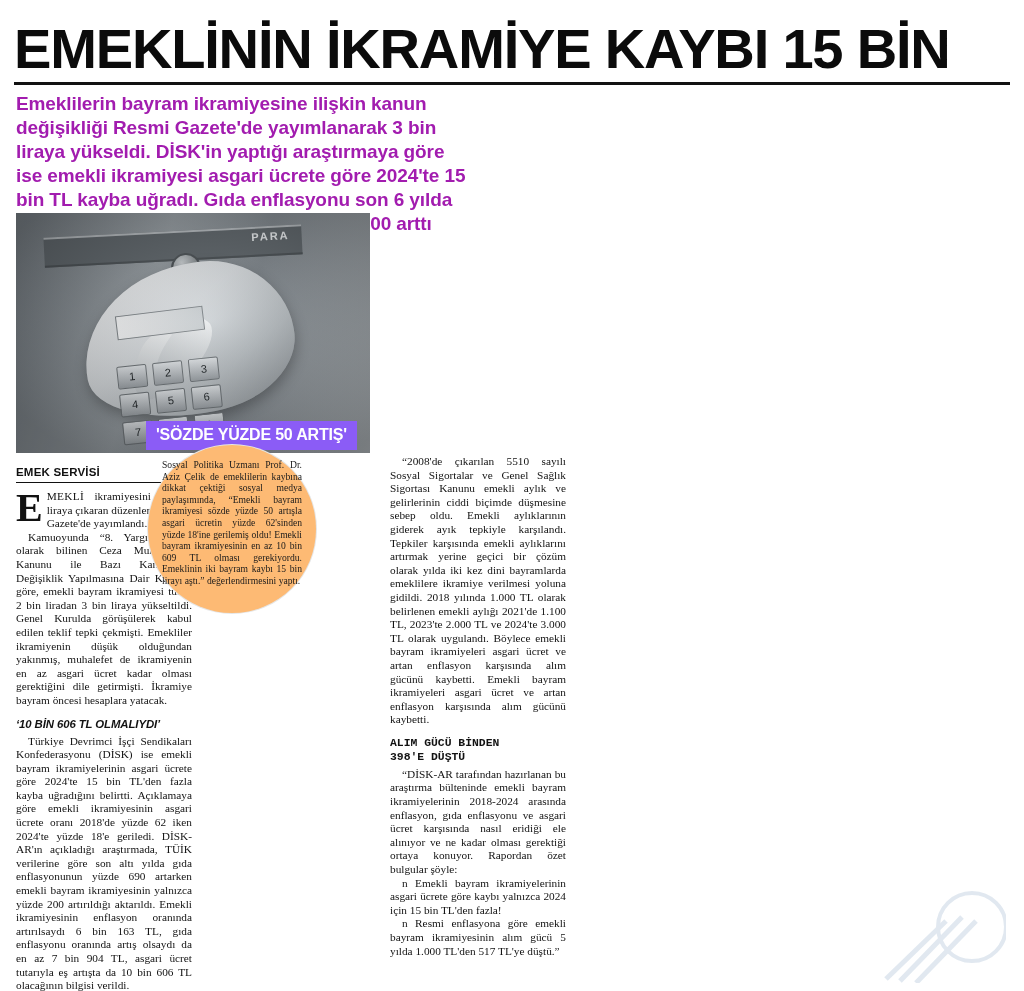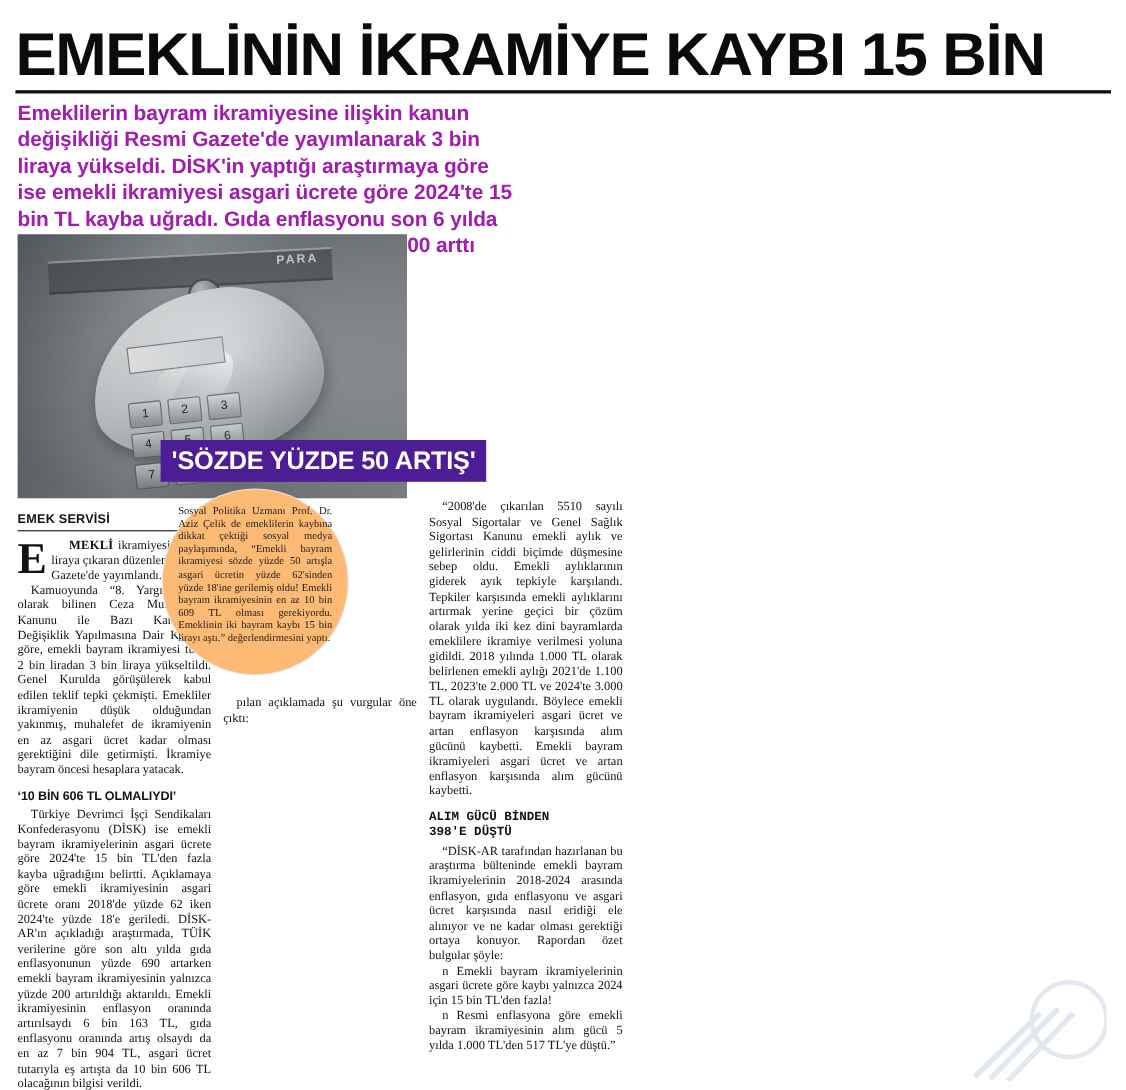--- a/index.html
+++ b/index.html
@@ -163,26 +163,26 @@
   .photo-vignette {
     position: absolute;
     inset: 0;
     background: radial-gradient(ellipse at 55% 45%, rgba(255,255,255,0.06) 0%, rgba(0,0,0,0.28) 85%);
   }
 
   
   .caption-band {
     position: absolute;
     left: 146px;
-    top: 400px;
-    background: #4c1d95;
+    top: 421px;
+    background: #8b5cf6;
     color: #fff;
     font-family: "Liberation Sans", sans-serif;
     font-weight: bold;
-    font-size: 23px;
+    font-size: 16px;
     letter-spacing: -0.2px;
     padding: 5px 10px 6px 10px;
     white-space: nowrap;
   }
 
   
   .circle-quote {
     position: absolute;
     left: 148px;
     top: 445px;
@@ -229,20 +229,21 @@
     line-height: 13.6px;
     text-align: justify;
     color: #121212;
   }
   .col p { margin: 0 0 0 0; text-indent: 12px; }
   .col p.noindent { text-indent: 0; }
   .col p + p { margin-top: 0; }
   .subhead {
     font-family: "Liberation Sans", sans-serif;
     font-weight: bold;
+    font-style: italic;
     font-size: 11.4px;
     line-height: 14px;
     margin: 9px 0 4px 0;
     text-indent: 0;
     letter-spacing: -0.1px;
   }
   .subhead-plain {
     font-family: Liberation Mono, monospace;
     font-weight: bold;
     font-size: 11.4px;
@@ -259,23 +260,22 @@
   .dropcap {
     float: left;
     font-family: "Liberation Serif", serif;
     font-size: 40px;
     line-height: 32px;
     font-weight: bold;
     padding: 2px 4px 0 0;
   }
   .smallcaps-lead {
     font-variant: small-caps;
-    font-weight: bold;
+    font-weight: normal;
     letter-spacing: 0.3px;
-    margin-left: 16px;
   }
 
   
   .watermark {
     position: absolute;
     right: 18px;
     bottom: 8px;
     width: 130px;
     height: 96px;
     opacity: 0.55;
@@ -345,21 +345,20 @@
   <div class="col" id="col1">
     <p class="noindent"><span class="dropcap">E</span><span class="smallcaps-lead">MEKLİ</span><span> ikramiyesini 3 bin liraya çıkaran düzenleme Resmi Gazete'de yayımlandı.</span></p>
     <p>Kamuoyunda “8. Yargı Paketi” olarak bilinen Ceza Muhakemesi Kanunu ile Bazı Kanunlarda Değişiklik Yapılmasına Dair Kanun'a göre, emekli bayram ikramiyesi tutarı 2 bin liradan 3 bin liraya yükseltildi. Genel Kurulda görüşülerek kabul edilen teklif tepki çekmişti. Emekliler ikramiyenin düşük olduğundan yakınmış, muhalefet de ikramiyenin en az asgari ücret kadar olması gerektiğini dile getirmişti. İkramiye bayram öncesi hesaplara yatacak.</p>
     <div class="subhead">‘10 BİN 606 TL OLMALIYDI’</div>
     <p>Türkiye Devrimci İşçi Sendikaları Konfederasyonu (DİSK) ise emekli bayram ikramiyelerinin asgari ücrete göre 2024'te 15 bin TL'den fazla kayba uğradığını belirtti. Açıklamaya göre emekli ikramiyesinin asgari ücrete oranı 2018'de yüzde 62 iken 2024'te yüzde 18'e geriledi. DİSK-AR'ın açıkladığı araştırmada, TÜİK verilerine göre son altı yılda gıda enflasyonunun yüzde 690 artarken emekli bayram ikramiyesinin yalnızca yüzde 200 artırıldığı aktarıldı. Emekli ikramiyesinin enflasyon oranında artırılsaydı 6 bin 163 TL, gıda enflasyonu oranında artış olsaydı da en az 7 bin 904 TL, asgari ücret tutarıyla eş artışta da 10 bin 606 TL olacağının bilgisi verildi.</p>
 
   </div>
 
   <div class="col" id="col2">
     <div style="height:178px"></div>
-    <p>pılan açıklamada şu vurgular öne çıktı:</p>
   </div>
 
   <div class="col" id="col3">
     <div style="height:0px"></div>
     <p>“2008'de çıkarılan 5510 sayılı Sosyal Sigortalar ve Genel Sağlık Sigortası Kanunu emekli aylık ve gelirlerinin ciddi biçimde düşmesine sebep oldu. Emekli aylıklarının giderek ayık tepkiyle karşılandı. Tepkiler karşısında emekli aylıklarını artırmak yerine geçici bir çözüm olarak yılda iki kez dini bayramlarda emeklilere ikramiye verilmesi yoluna gidildi. 2018 yılında 1.000 TL olarak belirlenen emekli aylığı 2021'de 1.100 TL, 2023'te 2.000 TL ve 2024'te 3.000 TL olarak uygulandı. Böylece emekli bayram ikramiyeleri asgari ücret ve artan enflasyon karşısında alım gücünü kaybetti. Emekli bayram ikramiyeleri asgari ücret ve artan enflasyon karşısında alım gücünü kaybetti.</p>
     <div class="subhead-plain" style="white-space:pre-line">ALIM GÜCÜ BİNDEN
 398'E DÜŞTÜ</div>
     <p>“DİSK-AR tarafından hazırlanan bu araştırma bülteninde emekli bayram ikramiyelerinin 2018-2024 arasında enflasyon, gıda enflasyonu ve asgari ücret karşısında nasıl eridiği ele alınıyor ve ne kadar olması gerektiği ortaya konuyor. Rapordan özet bulgular şöyle:</p>
     <p>n Emekli bayram ikramiyelerinin asgari ücrete göre kaybı yalnızca 2024 için 15 bin TL'den fazla!</p>
     <p>n Resmi enflasyona göre emekli bayram ikramiyesinin alım gücü 5 yılda 1.000 TL'den 517 TL'ye düştü.”</p>

